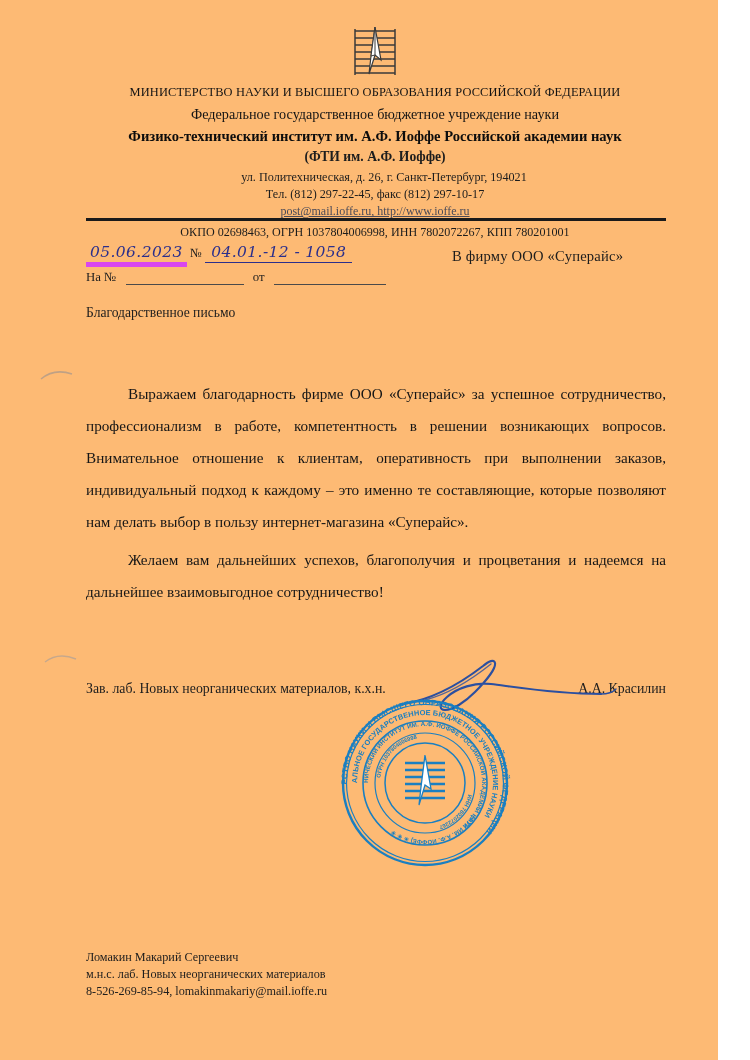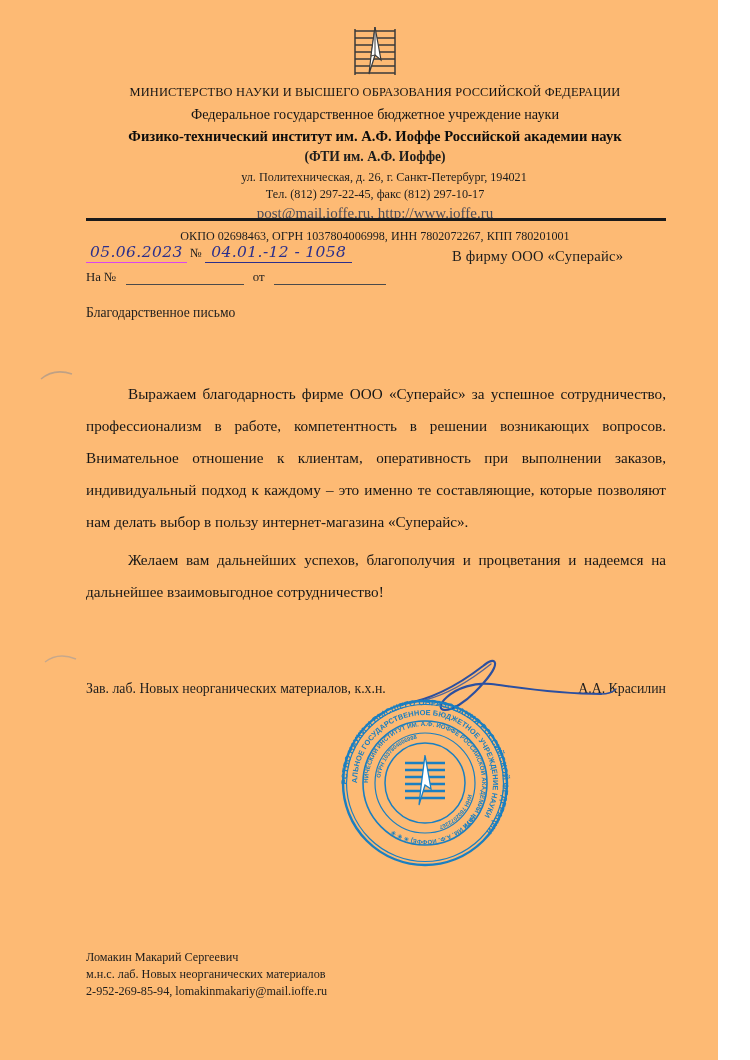--- a/index.html
+++ b/index.html
@@ -68,21 +68,21 @@
     margin-top: 3px;
     line-height: 1.35;
     margin-left: 18px;
   }
   .phone {
     font-size: 12.2px;
     margin-top: 1px;
     line-height: 1.35;
   }
   .weblinks {
-    font-size: 15px;
+    font-size: 12px;
     margin-top: 1px;
     text-decoration: underline;
     color: #4a4a58;
     line-height: 1.35;
   }
   .codes {
     font-size: 12.1px;
     margin-top: 4px;
     line-height: 1.35;
   }
@@ -105,21 +105,21 @@
   }
   .hw {
     font-family: "DejaVu Serif", serif;
     font-style: italic;
     color: #2b2f8c;
     font-size: 15.5px;
     letter-spacing: .4px;
   }
   .date-line {
     display: inline-block;
-    border-bottom: 1px solid #d946ef;
+    border-bottom: 5px solid #d946ef;
     padding: 0 4px 1px 4px;
     min-width: 92px;
     text-align: center;
   }
   .num-line {
     display: inline-block;
     border-bottom: 1px solid #2b2f8c;
     padding: 0 6px 1px 6px;
     min-width: 132px;
     text-align: center;
@@ -339,16 +339,16 @@
         <line x1="66" y1="94" x2="106" y2="94"></line>
         <line x1="66" y1="101" x2="106" y2="101"></line>
       </g>
       <path d="M86 58 L92 92 L86 88 L80 108 L82 90 L86 58 Z" fill="#ffffff" stroke="#1a7fc1" stroke-width="1.3"></path>
     </g>
   </svg>
 
   <div class="footer">
     <div>Ломакин Макарий Сергеевич</div>
     <div>м.н.с. лаб. Новых неорганических материалов</div>
-    <div>2-952-269-85-94, lomakinmakariy@mail.ioffe.ru</div>
+    <div>8-526-269-85-94, lomakinmakariy@mail.ioffe.ru</div>
   </div>
 
 </div>
 
 </body></html>

